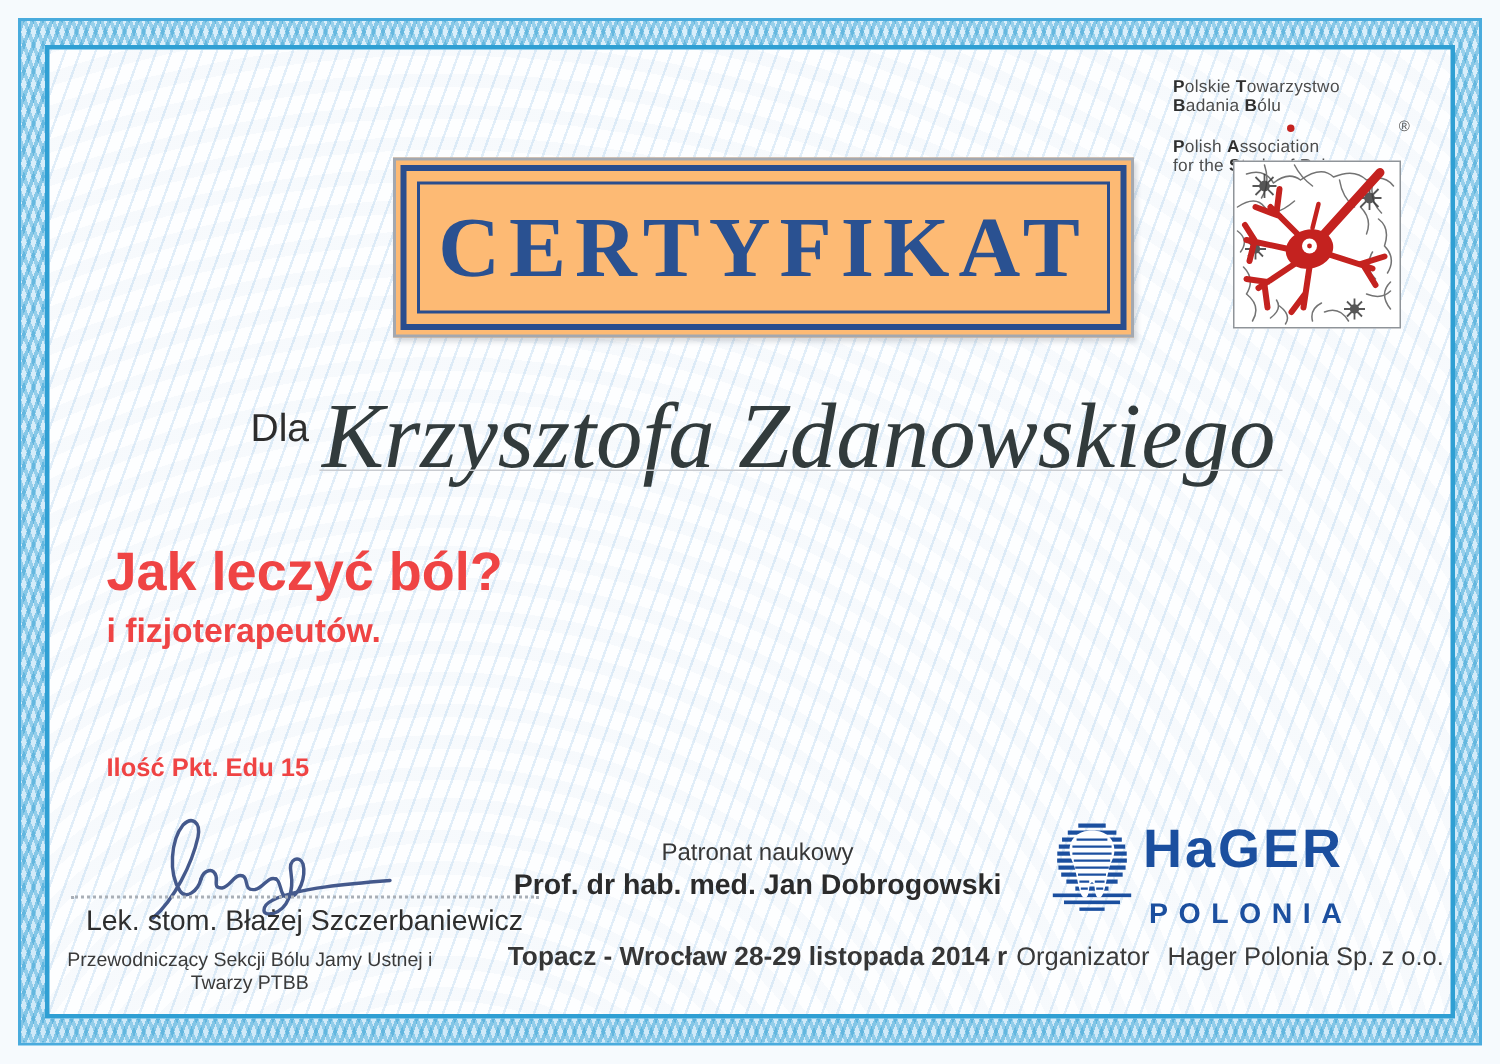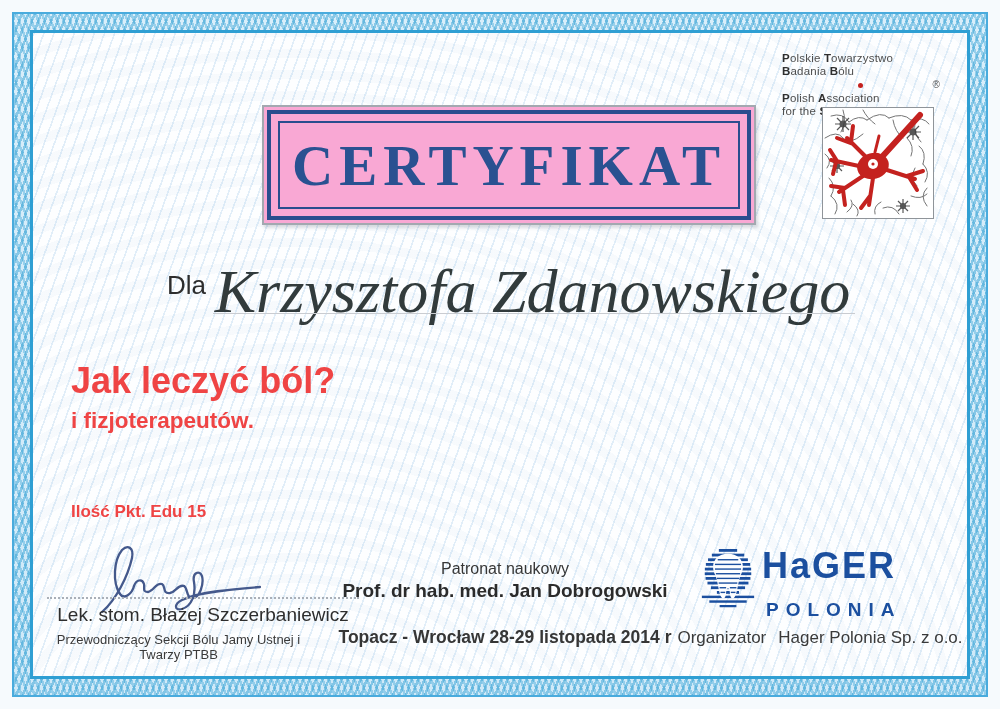--- a/index.html
+++ b/index.html
@@ -12,21 +12,21 @@
       repeating-linear-gradient(110deg, rgba(47,159,211,.48) 0 2.5px, rgba(255,255,255,0) 2.5px 6px),
       repeating-linear-gradient(70deg, rgba(47,159,211,.38) 0 2.5px, rgba(255,255,255,0) 2.5px 6px),
       linear-gradient(#d9eefa,#cfe9f8);}
   .content-bg{position:absolute;inset:30px;border:3px solid #2f9fd3;box-sizing:border-box;
     background:
       repeating-linear-gradient(110deg, rgba(125,180,225,.22) 0 1.6px, rgba(255,255,255,0) 1.6px 9.5px),
       repeating-radial-gradient(circle at 28% 128%, rgba(130,170,210,.05) 0 9px, rgba(255,255,255,0) 9px 21px),
       #fdfeff;}
   
   .title-box{position:absolute;left:262px;top:105px;width:494px;height:120px;box-sizing:border-box;
-    border:2px solid #a3a8b0;background:#f9a8d4;padding:3px;box-shadow:2px 3px 3px rgba(60,70,90,.18);}
+    border:2px solid #a3a8b0;background:#fdba74;padding:3px;box-shadow:2px 3px 3px rgba(60,70,90,.18);}
   .title-box-mid{border:4px solid #2a4d8e;height:100%;box-sizing:border-box;padding:7px;}
   .title-box-inner{border:2px solid #2a4d8e;height:100%;box-sizing:border-box;
     display:flex;align-items:center;justify-content:center;}
   .title-text{font-family:"Liberation Serif",serif;font-weight:bold;font-size:57px;
     letter-spacing:6px;color:#2a5191;}
   
   .assoc{position:absolute;left:782px;top:52px;width:180px;text-align:left;
     font-size:11.5px;line-height:13px;color:#4d4d4d;letter-spacing:.2px;}
   .assoc b{color:#2f2f2f;}
   .assoc-mark-row{position:relative;height:14px;}
@@ -43,21 +43,21 @@
   .center-col{position:absolute;left:71px;width:900px;color:#ef4444;}
   .event-title{top:360px;font-size:36px;font-weight:bold;}
   .event-sub{top:406px;font-size:22.5px;font-weight:bold;line-height:30px;}
   .event-points{top:502px;font-size:17px;font-weight:bold;}
   
   .sig-svg{position:absolute;left:82px;top:542px;width:190px;height:72px;}
   .sig-dotted{position:absolute;left:47px;top:597px;width:312px;border-top:2px dotted #a9afb7;}
   .sig-name{position:absolute;left:38px;top:604px;width:330px;text-align:center;
     font-size:19px;color:#2e2e2e;}
   .sig-role{position:absolute;left:28px;top:632px;width:277px;text-align:center;
-    font-size:13px;color:#3a3a3a;padding-left:12px;}
+    font-size:13px;color:#3a3a3a;}
   
   .patronage-label{position:absolute;left:350px;top:560px;width:310px;text-align:center;
     font-size:16px;color:#373737;}
   .patronage-name{position:absolute;left:330px;top:580px;width:350px;text-align:center;
     font-size:19px;font-weight:bold;color:#2b2b2b;}
   .location-date{position:absolute;left:330px;top:627px;width:350px;text-align:center;
     font-size:17.5px;color:#363636;font-weight:bold;}
   
   .hager{position:absolute;left:700px;top:545px;width:260px;height:70px;}
   .tooth-svg{position:absolute;left:0;top:0;width:56px;height:64px;}

